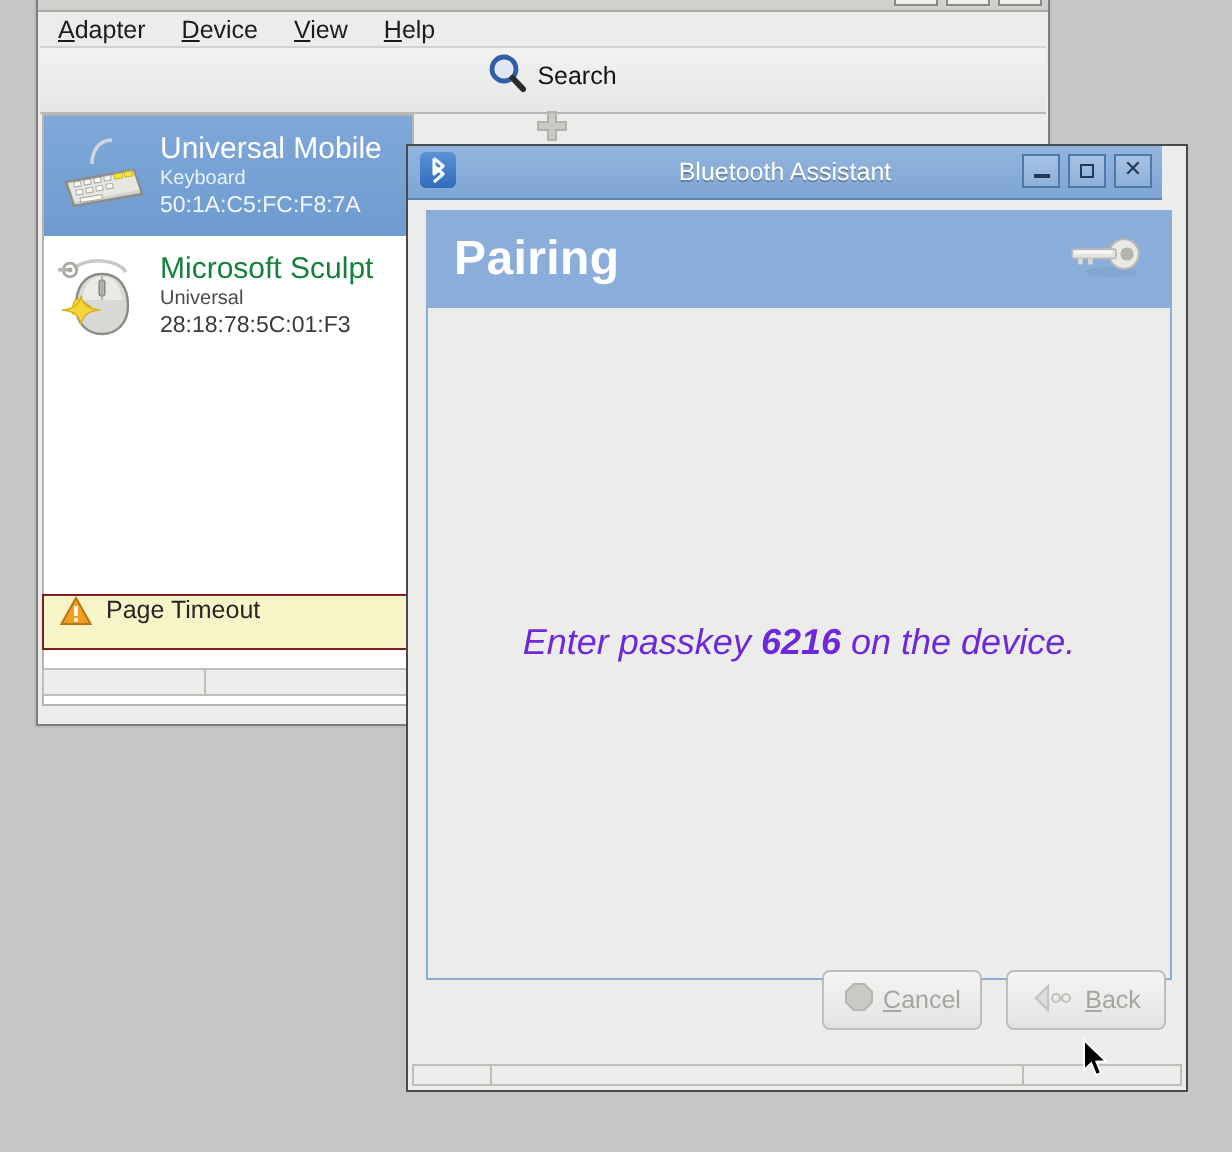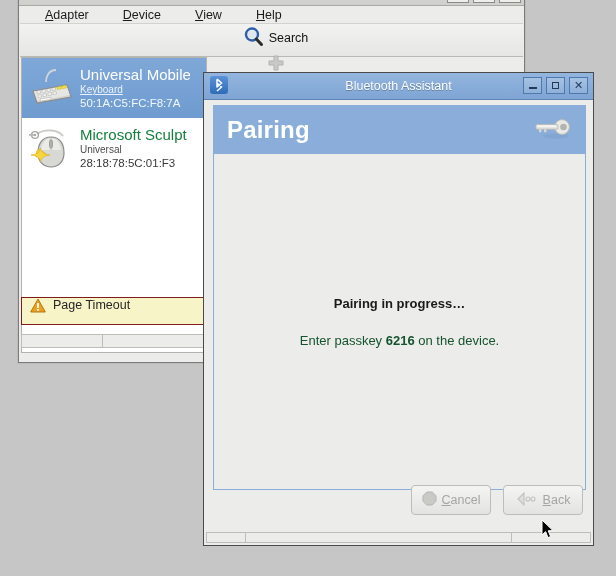--- a/index.html
+++ b/index.html
@@ -53,21 +53,20 @@
     padding-left: 9px;
     border-bottom: 1px solid #d2d2cf;
   }
   .menu-item {
     font-size: 12.5px;
     color: #1b1b1b;
     padding: 0 9px 0 0;
     margin-right: 9px;
     cursor: default;
     white-space: nowrap;
-    margin-left: 16px;
   }
   .menu-item .mn { text-decoration: underline; }
 
   
   #toolbar {
     position: absolute;
     left: 1px; top: 37px; right: 1px; height: 33px;
     background: linear-gradient(#f2f2f1, #e6e6e4);
     border-bottom: 1px solid #b9b9b6;
     display: flex; align-items: center;
@@ -123,21 +122,21 @@
     font-size: 15px;
     color: #15803d;
     line-height: 17px;
   }
   .dev-row.selected .dev-name { color: #ffffff; }
   .dev-type {
     font-size: 10px;
     color: #4a4a4a;
     line-height: 13px;
   }
-  .dev-row.selected .dev-type { color: #eaf1fa; text-decoration: underline; }
+  .dev-row.selected .dev-type { color: #eaf1fa; }
   .dev-mac {
     font-size: 11.5px;
     color: #3a3a3a;
     line-height: 14px;
   }
   .dev-row.selected .dev-mac { color: #f2f6fc; }
 
   
   #statusbar-warn {
     position: absolute;
@@ -169,21 +168,21 @@
   
   #dialog {
     position: absolute;
     left: 203px; top: 72px;
     width: 391px; height: 474px;
     background: #ececeb;
     border: 1px solid #4a4a4a;
   }
   #dlg-titlebar {
     position: absolute;
-    left: 0; top: 0; right: 0; height: 27px;
+    left: 0; top: 0; right: 12px; height: 27px;
     background: linear-gradient(#93b5de, #7fa5d4);
     border-bottom: 1px solid #5e82b2;
     display: flex; align-items: center;
   }
   #dlg-bt-icon {
     position: absolute; left: 6px; top: 3px;
     width: 18px; height: 18px;
     border-radius: 3px;
     background: linear-gradient(#5b92d8, #2f6cbb);
     border: 1px solid #争;
@@ -250,22 +249,23 @@
     align-items: center;
     justify-content: center;
   }
   #pair-status {
     font-size: 13px;
     font-weight: bold;
     color: #1a1a1a;
     margin-bottom: 22px;
   }
   #pair-instruction {
-    font-size: 13px;
-    color: #14532d;
+    font-size: 18px;
+    color: #6d28d9;
+    font-style: italic;
   }
   #pair-instruction b { font-weight: bold; }
 
   
   #dlg-actions {
     position: absolute;
     left: 0; right: 10px; bottom: 30px;
     display: flex; justify-content: flex-end;
     gap: 12px;
   }
@@ -503,21 +503,20 @@
           <circle cx="31.5" cy="11" r="3.3" fill="#b3b3b0"></circle>
           <rect x="4" y="8.6" width="22" height="4.6" rx="1" fill="#e4e4e1" stroke="#b9b9b6" stroke-width="0.9"></rect>
           <rect x="5" y="9.4" width="19" height="1.5" fill="#f7f7f5"></rect>
           <rect x="7" y="13.2" width="2.4" height="3" fill="#d7d7d4"></rect>
           <rect x="12" y="13.2" width="2.4" height="3" fill="#d7d7d4"></rect>
         </svg>
       </div>
     </div>
 
     <div id="dlg-content">
-      <div id="pair-status">Pairing in progress…</div>
       <div id="pair-instruction">
         <span>Enter passkey </span><b>6216</b><span> on the device.</span>
       </div>
     </div>
 
     <div id="dlg-actions">
 
       <div class="act-btn">
         <span>
           <svg width="15" height="15" viewBox="0 0 15 15">

